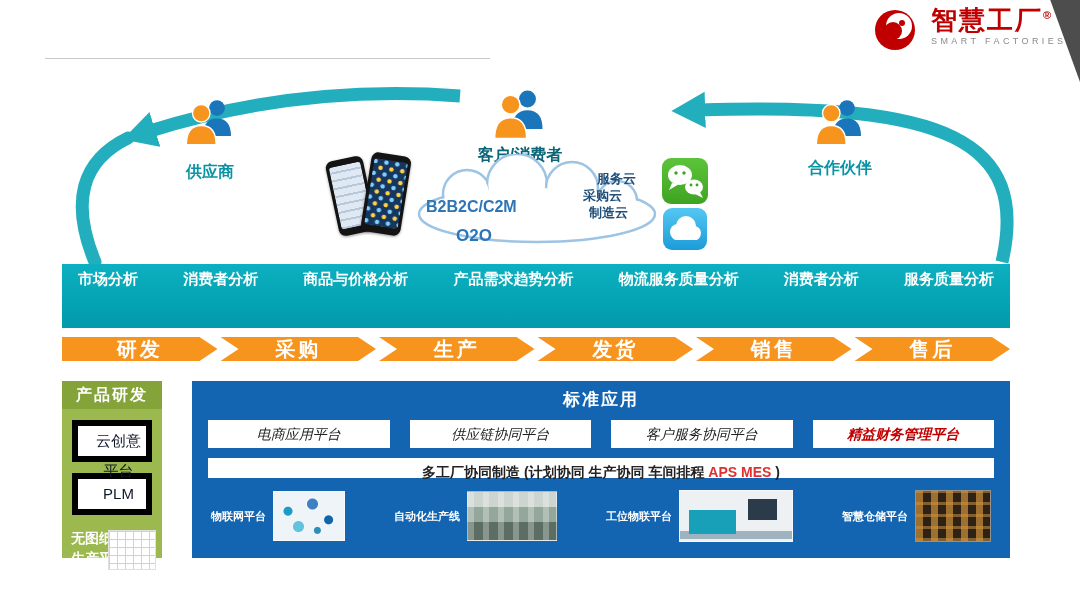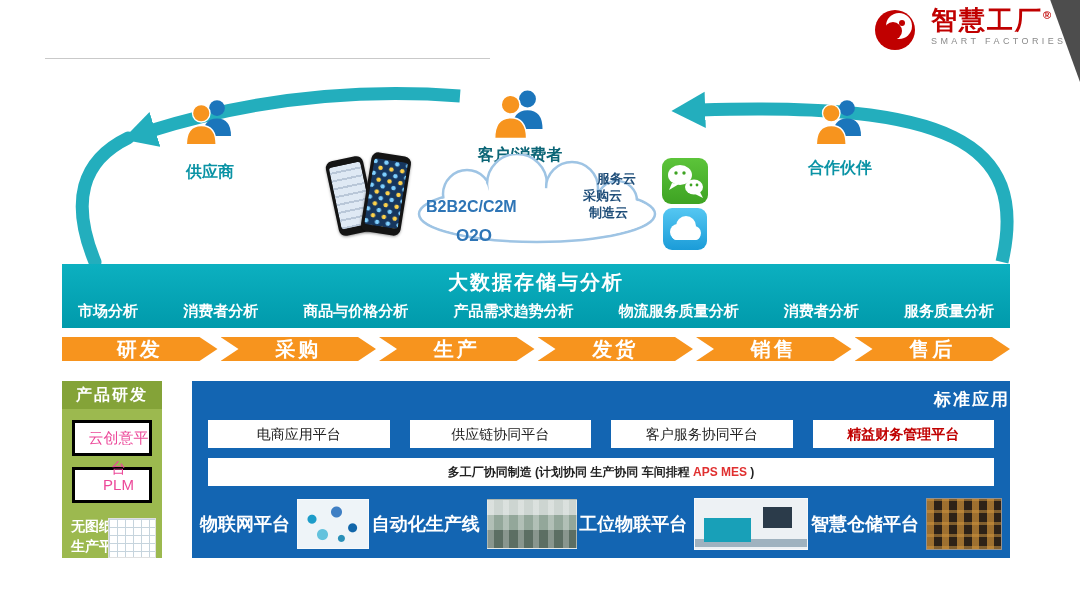--- a/index.html
+++ b/index.html
@@ -63,37 +63,37 @@
   .parrow{flex:1;background:#F7941E;color:#fff;font-size:20px;font-weight:bold;letter-spacing:3px;
     display:flex;align-items:center;justify-content:center;
     clip-path:polygon(0 0,calc(100% - 18px) 0,100% 50%,calc(100% - 18px) 100%,0 100%,18px 50%);}
   .parrow.first{clip-path:polygon(0 0,calc(100% - 18px) 0,100% 50%,calc(100% - 18px) 100%,0 100%);}
 
   
   .green-panel{left:62px;top:381px;width:100px;height:177px;background:#9CB94F;}
   .green-head{height:28px;line-height:28px;text-align:center;color:#fff;font-size:16px;font-weight:bold;
     background:#84A338;letter-spacing:2px;}
   .gbox{margin:11px 10px 0;height:30px;line-height:30px;background:#fff;text-align:center;
-    font-size:15px;color:#ec4899;border:3px solid #000000;padding-left:13px;}
+    font-size:15px;color:#0f172a;border:6px solid #000000;padding-left:13px;}
   .gbottom{position:relative;margin-top:13px;padding-left:9px;color:#fff;font-weight:bold;
     font-size:14px;line-height:20px;}
   .blueprint{position:absolute;right:6px;top:2px;width:46px;height:38px;background:#fff;
     background-image:linear-gradient(#c6d4dd 1px,transparent 1px),linear-gradient(90deg,#c6d4dd 1px,transparent 1px);
     background-size:8px 8px;border:1px solid #e0e0e0;}
 
   .blue-panel{left:192px;top:381px;width:818px;height:177px;background:#1365B2;}
-  .blue-head{text-align:right;color:#fff;font-size:17px;font-weight:bold;padding-top:7px;letter-spacing:2px;}
-  .row1{display:flex;gap:20px;margin:9px 16px 0;}
+  .blue-head{text-align:center;color:#fff;font-size:17px;font-weight:bold;padding-top:7px;letter-spacing:2px;}
+  .row1{display:flex;gap:20px;margin:9px 16px 0;font-style:italic;}
   .wbox{flex:1;height:28px;line-height:28px;background:#fff;text-align:center;font-size:14px;color:#222;}
   .wbox.red{color:#C00000;font-weight:bold;}
-  .row2{margin:10px 16px 12px;height:28px;line-height:28px;background:#fff;text-align:center;
-    font-size:12px;color:#222;font-weight:bold;}
+  .row2{margin:10px 16px 12px;height:20px;line-height:28px;background:#fff;text-align:center;
+    font-size:14px;color:#222;font-weight:bold;}
   .row2 .hl{color:#E03030;}
-  .row3{margin:10px 8px 0;display:flex;align-items:center;justify-content:space-between;
-    color:#fff;font-weight:bold;font-size:18px;}
+  .row3{margin:10px 19px 0;display:flex;align-items:center;justify-content:space-between;
+    color:#fff;font-weight:bold;font-size:11px;}
   .r3group{display:flex;align-items:center;gap:7px;}
   .photo{border:1px solid rgba(255,255,255,.5);}
   .img-iot{width:70px;height:48px;background:#eef4f8;
     background-image:radial-gradient(circle at 20% 40%,#1d9cc9 0 4px,transparent 5px),
       radial-gradient(circle at 55% 25%,#3f7fc4 0 5px,transparent 6px),
       radial-gradient(circle at 78% 58%,#1166aa 0 4px,transparent 5px),
       radial-gradient(circle at 35% 72%,#63c2dd 0 5px,transparent 6px),
       radial-gradient(circle at 62% 80%,#2a90b8 0 3px,transparent 4px);}
   .img-auto{width:88px;height:48px;
     background:linear-gradient(180deg,#cdd5d1 0 32%,#93a79a 32% 62%,#5c6e63 62% 100%);
@@ -223,21 +223,20 @@
   <div class="abs qcloud">
     <svg width="44" height="42" viewBox="0 0 44 42">
       <circle cx="15" cy="24" r="8" fill="#fff"></circle>
       <circle cx="23" cy="18" r="10" fill="#fff"></circle>
       <circle cx="31" cy="25" r="7" fill="#fff"></circle>
       <rect x="9" y="23" width="28" height="9" rx="4.5" fill="#fff"></rect>
     </svg>
   </div>
 
   <div class="abs banner">
-    <div class="banner-title">大数据存储与分析</div>
     <div class="banner-items">
       <span>市场分析</span>
       <span>消费者分析</span>
       <span>商品与价格分析</span>
       <span>产品需求趋势分析</span>
       <span>物流服务质量分析</span>
       <span>消费者分析</span>
       <span>服务质量分析</span>
     </div>
   </div>

